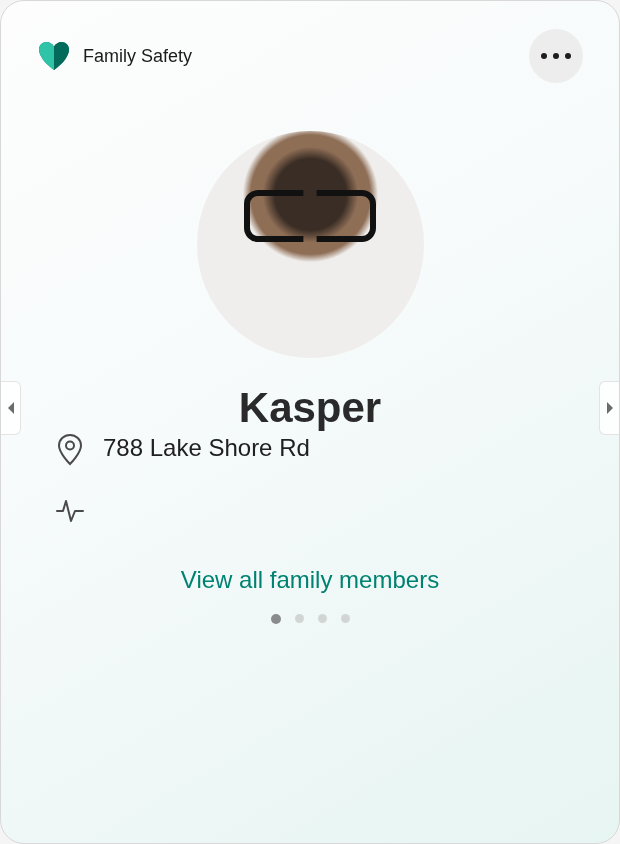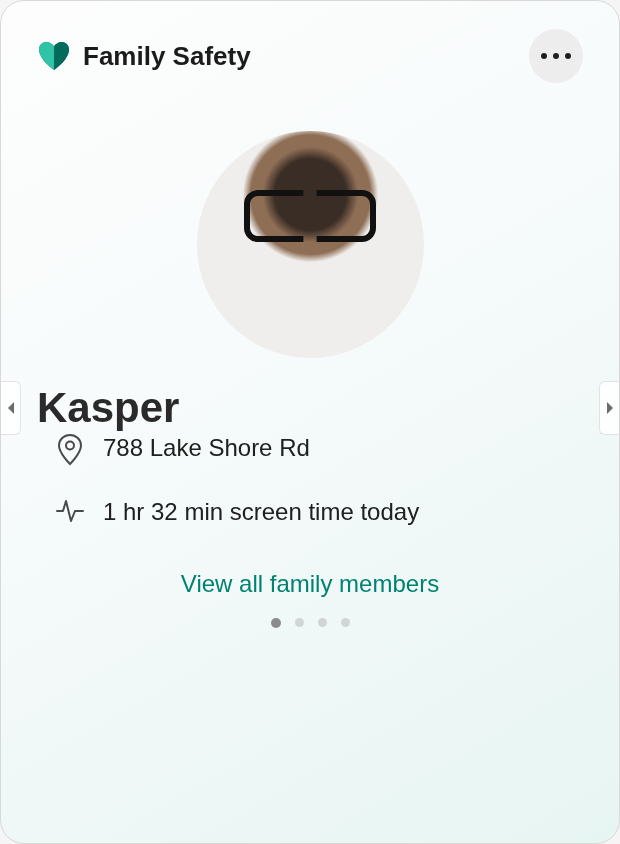--- a/index.html
+++ b/index.html
@@ -27,23 +27,23 @@
       align-items: center;
       justify-content: space-between;
     }
     .brand {
       display: flex;
       align-items: center;
       gap: 12px;
     }
     .brand-icon svg { display: block; }
     .brand-title {
-      font-size: 26px;
+      font-size: 18px;
       color: #1b1b1b;
-      font-weight: 700;
+      font-weight: 400;
     }
     .more-btn {
       width: 54px;
       height: 54px;
       border-radius: 50%;
       background: #ededee;
       display: flex;
       align-items: center;
       justify-content: center;
       cursor: pointer;
@@ -73,20 +73,21 @@
       position:absolute;
       left:50%; top:26%;
       transform:translateX(-50%);
       width:120px; height:40px;
       border:6px solid #111;
       border-radius:14px;
       background:transparent;
       clip-path: polygon(0 0,45% 0,45% 100%,0 100%,0 0,55% 0,100% 0,100% 100%,55% 100%,55% 0);
     }
     .name {
+      text-align: center;
       font-size: 42px;
       font-weight: 600;
       color: #2a2a2a;
       margin-top: 26px;
     }
     .info-list {
       padding: 0 18px;
     }
     .info-item {
       display: flex;
@@ -191,21 +192,20 @@
       </div>
     </div>
 
     <div class="info-item">
       <div class="info-icon">
         <svg width="28" height="26" viewBox="0 0 28 26" fill="none" stroke="#4a4a4a" stroke-width="2" stroke-linecap="round" stroke-linejoin="round">
           <polyline points="1,13 7,13 10,3 15,23 19,13 27,13"></polyline>
         </svg>
       </div>
       <div class="info-body">
-        <div class="line">1 hr 32 min screen time today</div>
       </div>
     </div>
 
   </div>
 
   <div class="view-all">View all family members</div>
 
   <div class="dots">
     <div class="dot active"></div>
     <div class="dot"></div>

